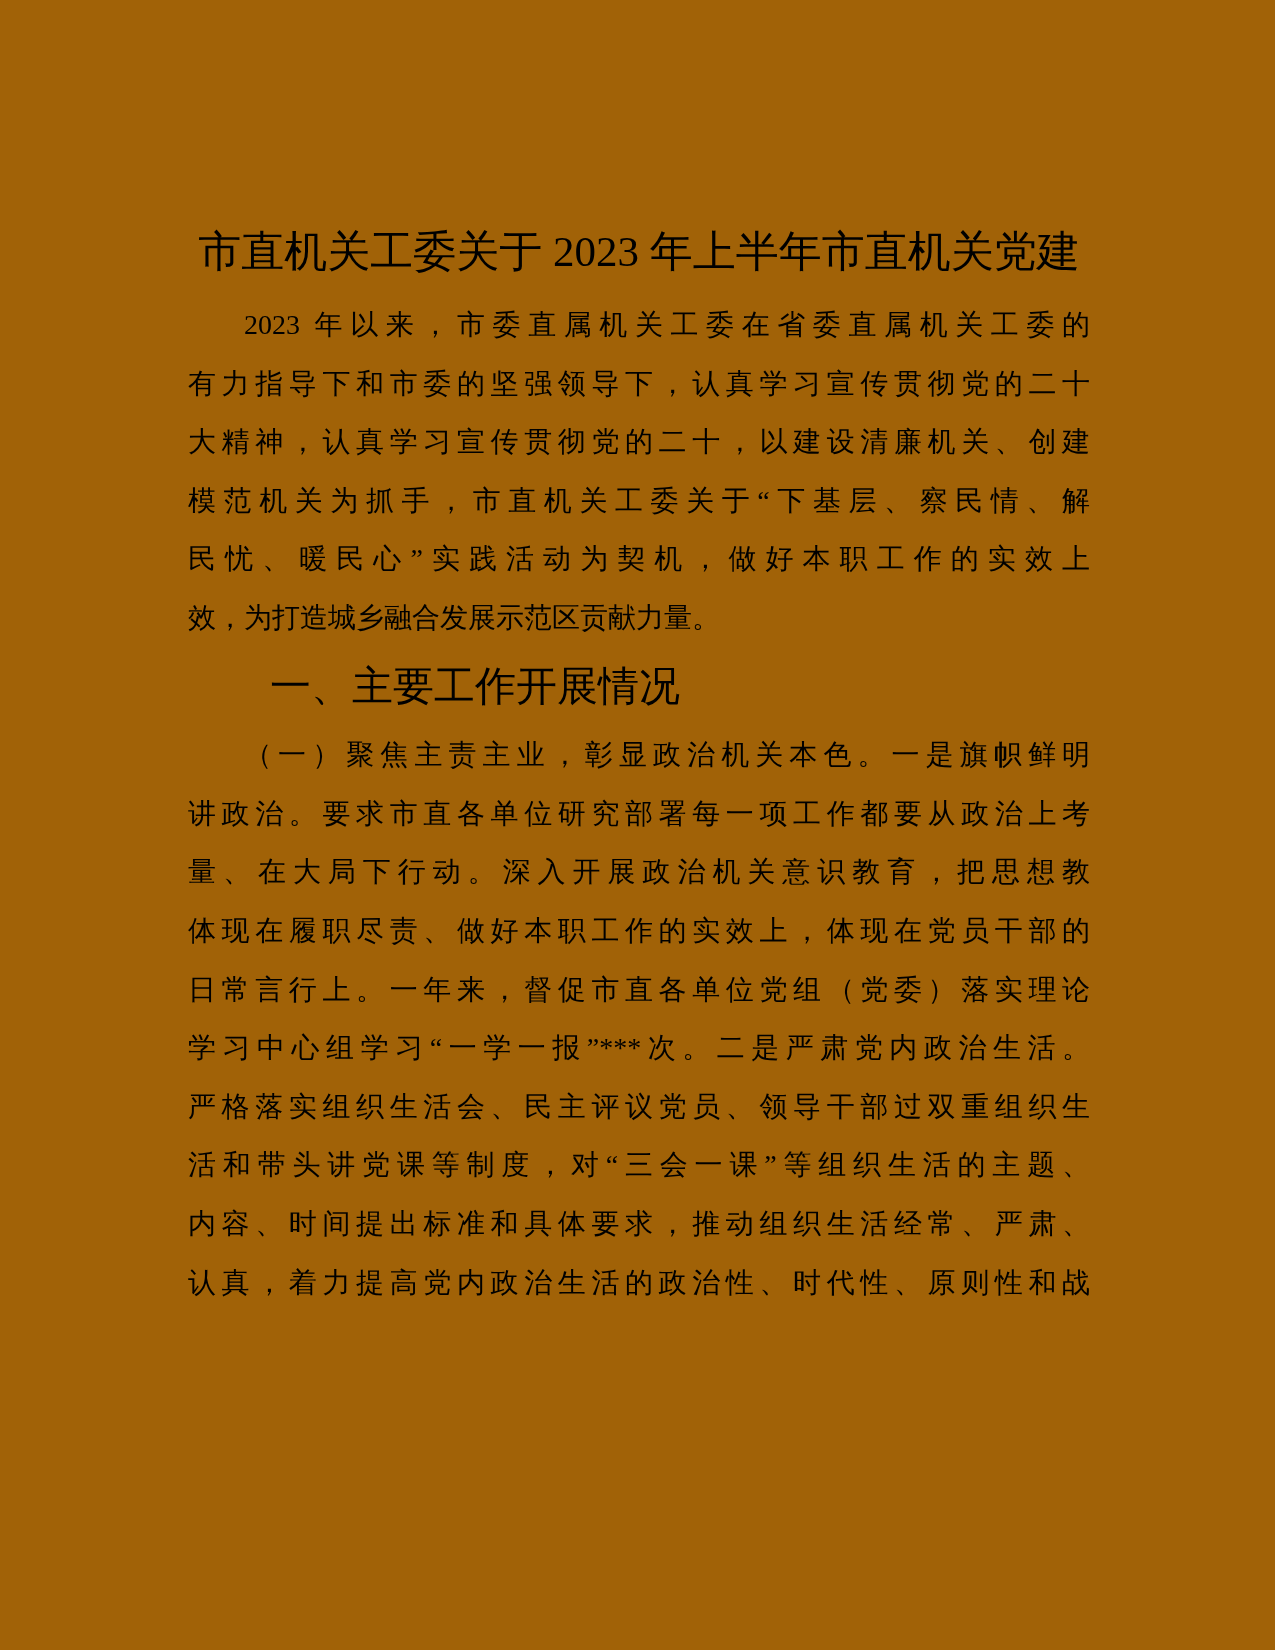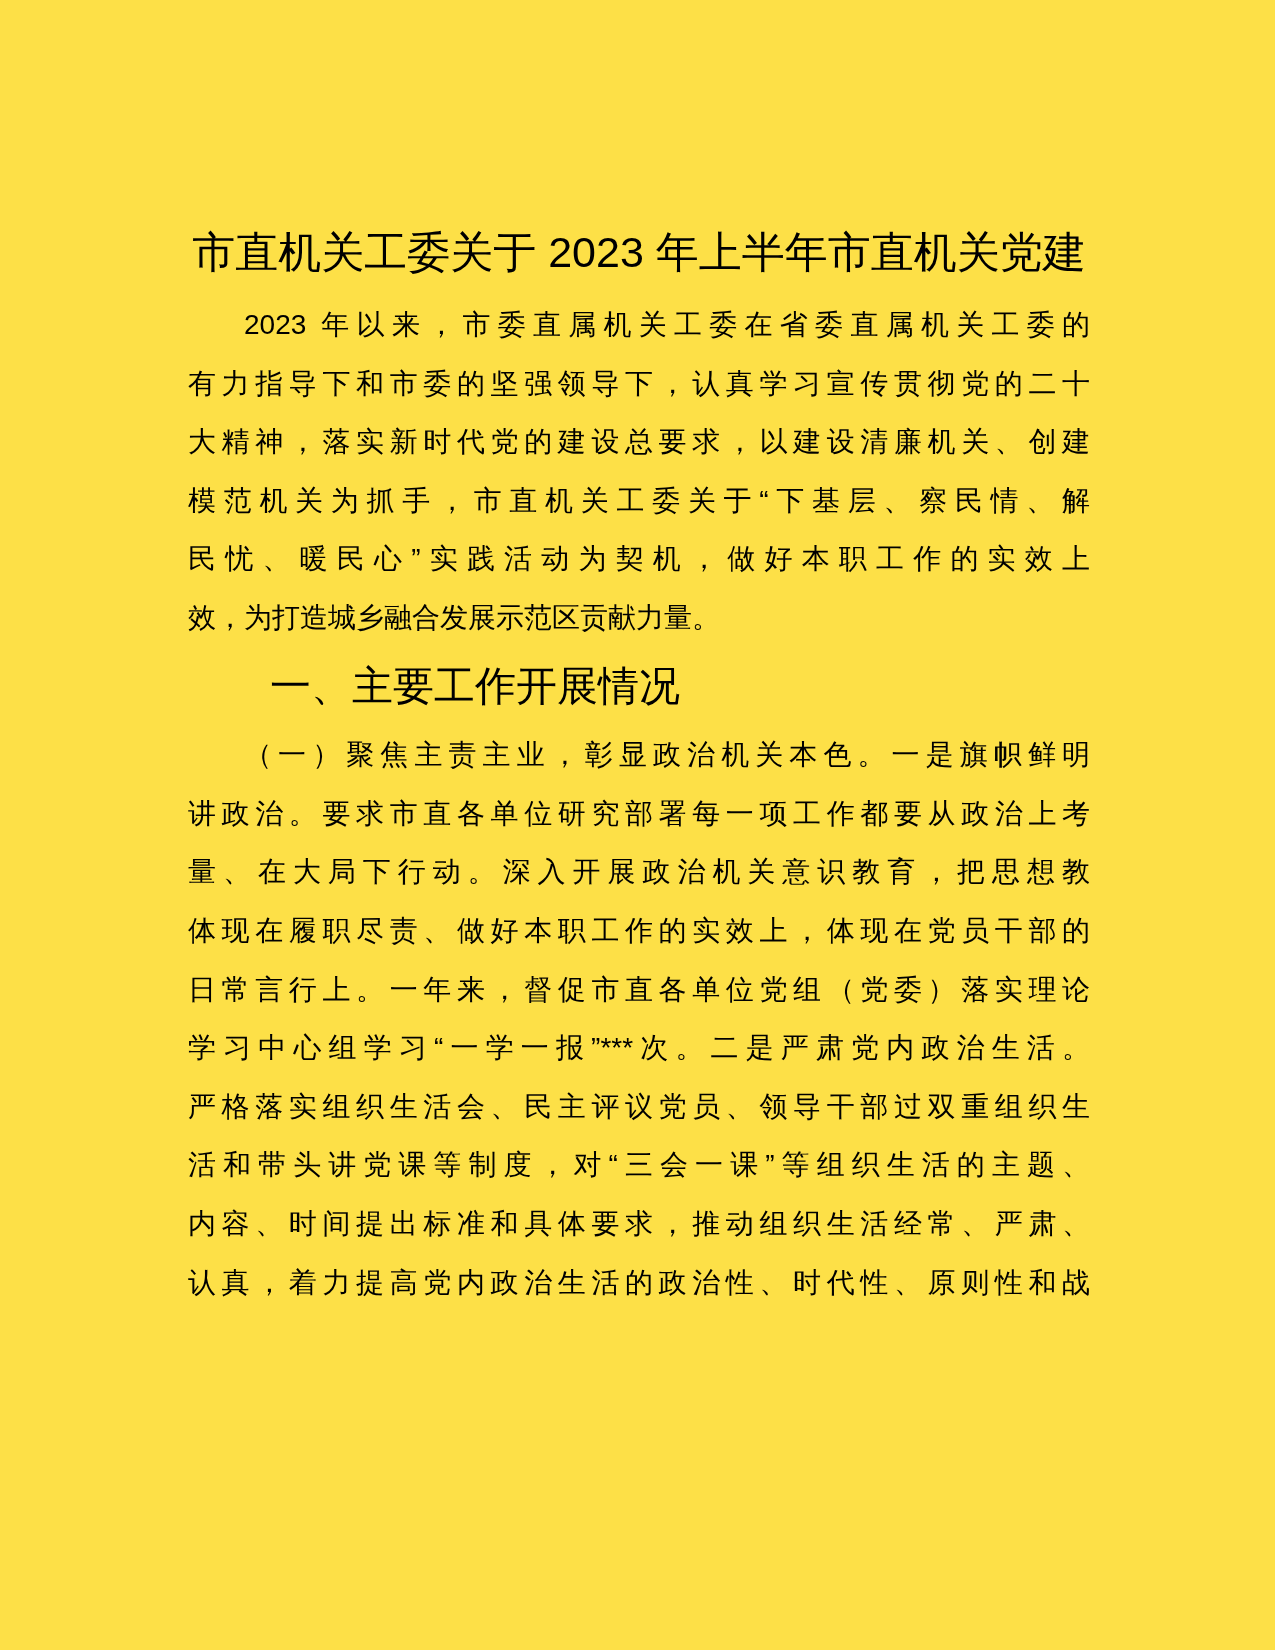--- a/index.html
+++ b/index.html
@@ -4,23 +4,23 @@
 <style>
   html, body {
     margin: 0;
     padding: 0;
     background: #ffffff;
   }
   .page {
     position: relative;
     width: 1275px;
     height: 1650px;
-    background: #fde047;
+    background: #a16207;
     overflow: hidden;
-    font-family: Liberation Sans, sans-serif;
+    font-family: Liberation Serif, serif;
     color: #000000;
   }
   .doc {
     position: absolute;
     left: 188px;
     top: 222px;
     width: 902px;
   }
   .title {
     margin: 0;
@@ -58,21 +58,21 @@
 <div class="page">
   <div class="doc">
 
     <h1 class="title">
       <div class="title-line">市直机关工委关于 2023 年上半年市直机关党建</div>
     </h1>
 
     <div class="para p1">
       <div class="line first">2023 年以来，市委直属机关工委在省委直属机关工委的</div>
       <div class="line">有力指导下和市委的坚强领导下，认真学习宣传贯彻党的二十</div>
-      <div class="line">大精神，落实新时代党的建设总要求，以建设清廉机关、创建</div>
+      <div class="line">大精神，认真学习宣传贯彻党的二十，以建设清廉机关、创建</div>
       <div class="line">模范机关为抓手，市直机关工委关于“下基层、察民情、解</div>
       <div class="line">民忧、暖民心”实践活动为契机，做好本职工作的实效上</div>
       <div class="line plain">效，为打造城乡融合发展示范区贡献力量。</div>
     </div>
 
     <div class="heading">一、主要工作开展情况</div>
 
     <div class="para p2">
       <div class="line first">（一）聚焦主责主业，彰显政治机关本色。一是旗帜鲜明</div>
       <div class="line">讲政治。要求市直各单位研究部署每一项工作都要从政治上考</div>

